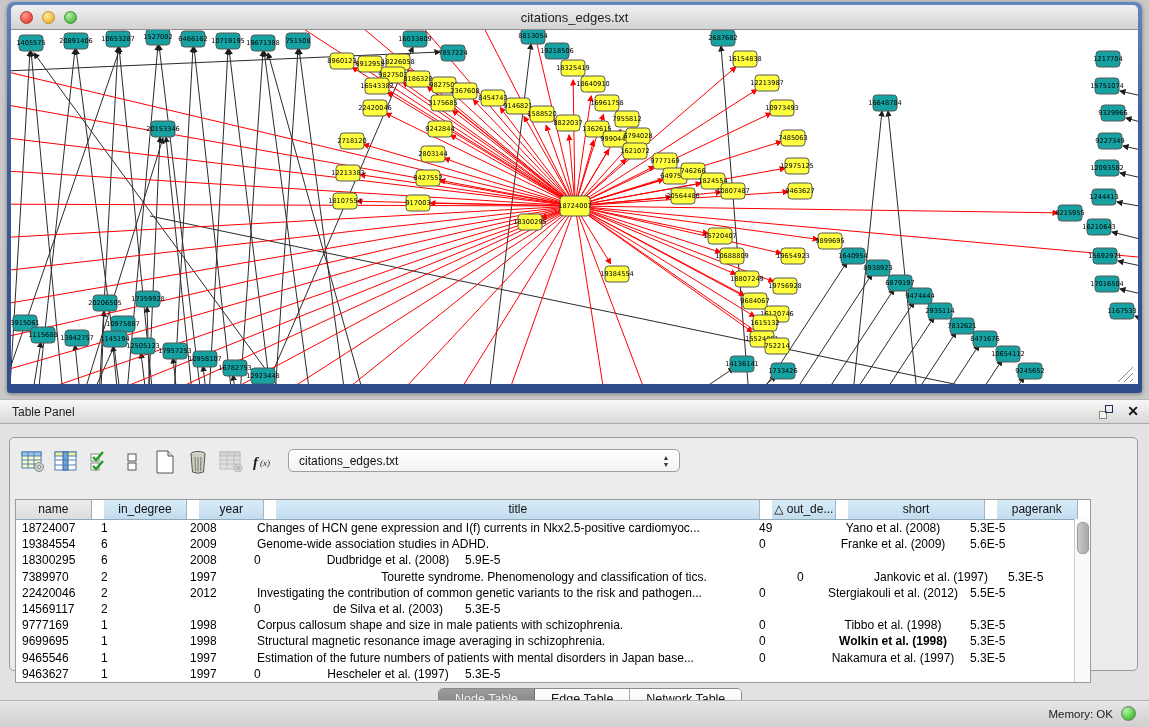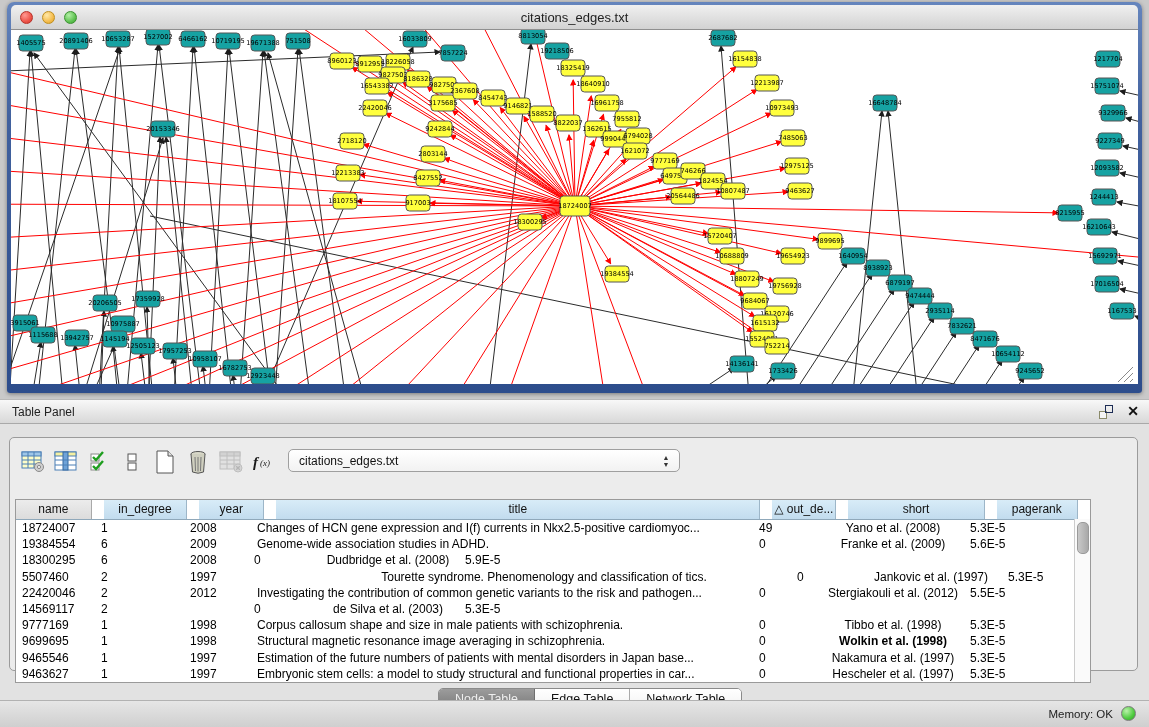--- a/index.html
+++ b/index.html
@@ -816,21 +816,21 @@
           </div>
           <div class="trow">
             <div class="td" style="width: 79px; text-align: left; padding-left: 6px;">18300295</div>
             <div class="td" style="width: 87px; text-align: left; padding-left: 6px;">6</div>
             <div class="td" style="width: 68px; text-align: left; padding-left: 8px;">2008</div>
             <div class="td" style="width: 67px; text-align: left; padding-left: 4px;">0</div>
             <div class="td" style="width: 142px; text-align: center;">Dudbridge et al. (2008)</div>
             <div class="td" style="width: 85px; text-align: left; padding-left: 6px;">5.9E-5</div>
           </div>
           <div class="trow">
-            <div class="td" style="width: 79px; text-align: left; padding-left: 6px;">5507460</div>
+            <div class="td" style="width: 79px; text-align: left; padding-left: 6px;">7389970</div>
             <div class="td" style="width: 87px; text-align: left; padding-left: 6px;">2</div>
             <div class="td" style="width: 68px; text-align: left; padding-left: 8px;">1997</div>
             <div class="td" style="width: 505px; text-align: center; padding-left: 7px; margin-left: 38px;">Tourette syndrome. Phenomenology and classification of tics.</div>
             <div class="td" style="width: 67px; text-align: left; padding-left: 4px;">0</div>
             <div class="td" style="width: 142px; text-align: center;">Jankovic et al. (1997)</div>
             <div class="td" style="width: 85px; text-align: left; padding-left: 6px;">5.3E-5</div>
           </div>
           <div class="trow">
             <div class="td" style="width: 79px; text-align: left; padding-left: 6px;">22420046</div>
             <div class="td" style="width: 87px; text-align: left; padding-left: 6px;">2</div>
@@ -872,21 +872,20 @@
             <div class="td" style="width: 68px; text-align: left; padding-left: 8px;">1997</div>
             <div class="td" style="width: 505px; text-align: left; padding-left: 7px;">Estimation of the future numbers of patients with mental disorders in Japan base...</div>
             <div class="td" style="width: 67px; text-align: left; padding-left: 4px;">0</div>
             <div class="td" style="width: 142px; text-align: center;">Nakamura et al. (1997)</div>
             <div class="td" style="width: 85px; text-align: left; padding-left: 6px;">5.3E-5</div>
           </div>
           <div class="trow">
             <div class="td" style="width: 79px; text-align: left; padding-left: 6px;">9463627</div>
             <div class="td" style="width: 87px; text-align: left; padding-left: 6px;">1</div>
             <div class="td" style="width: 68px; text-align: left; padding-left: 8px;">1997</div>
-            <div class="td" style="width: 505px; text-align: left; padding-left: 7px;">Embryonic stem cells: a model to study structural and functional properties in car...</div>
             <div class="td" style="width: 67px; text-align: left; padding-left: 4px;">0</div>
             <div class="td" style="width: 142px; text-align: center;">Hescheler et al. (1997)</div>
             <div class="td" style="width: 85px; text-align: left; padding-left: 6px;">5.3E-5</div>
           </div>
         </div>
       <div class="vscroll">
         <div class="vthumb"></div>
       </div>
     </div>
 

